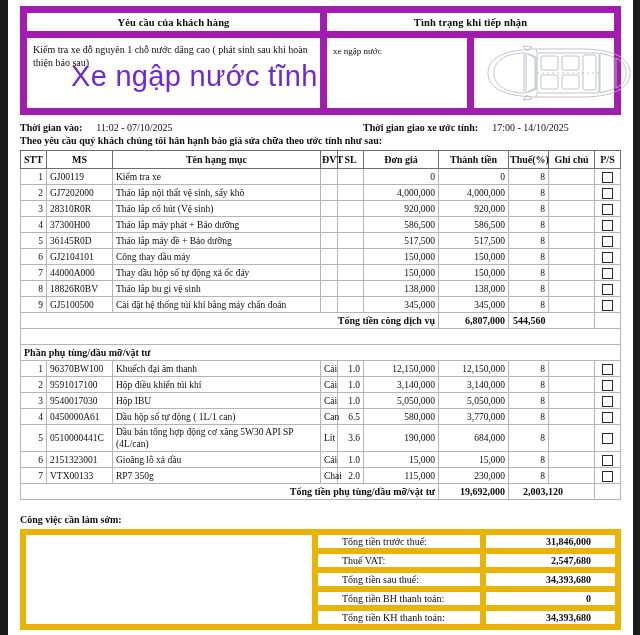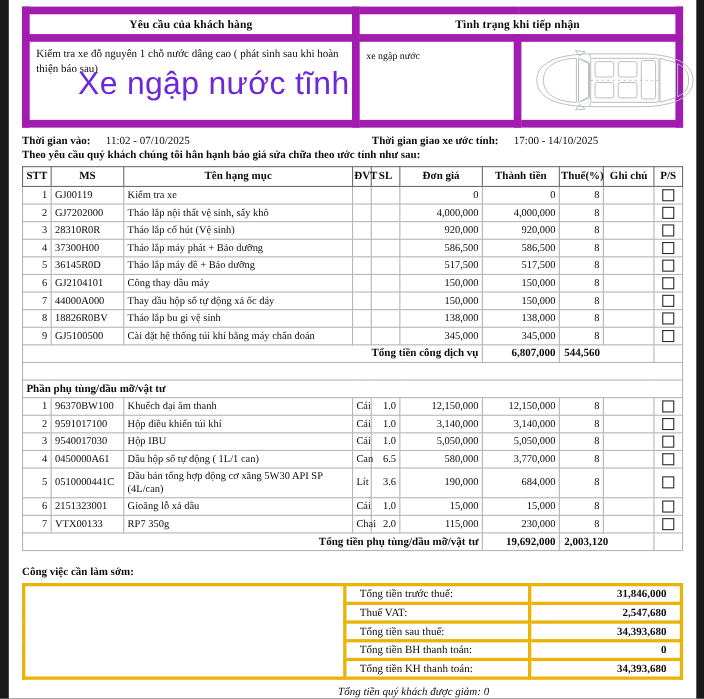--- a/index.html
+++ b/index.html
@@ -52,20 +52,21 @@
     pointer-events: none;
   }
   .cardiagram { text-align: center; padding-top: 4px; }
 
   
   .timeline {
     margin: 7px 0 0 12px;
     width: 601px;
     font-size: 10px;
     display: flex;
+    gap: 25px;
   }
   .tl-l { width: 300px; display: flex; }
   .tl-r { flex: 1; display: flex; }
   .tl-lab { font-weight: bold; }
   .tl-val { margin-left: 14px; }
   .tl-r .tl-lab { margin-left: 18px; }
   .intro {
     margin: 2px 0 4px 12px;
     font-size: 10px; font-weight: bold;
   }
@@ -128,23 +129,23 @@
     font-size: 10px; font-weight: bold;
   }
   table.summary {
     width: 601px;
     margin-left: 12px;
     border-collapse: collapse;
     table-layout: fixed;
     font-size: 10px;
   }
   table.summary td {
-    border: 3px solid #eab308;
+    border: 6px solid #eab308;
     height: 17px;
-    padding: 1px 12px;
+    padding: 1px 24px;
     margin-left: 28px;
   }
   .sum-blank { width: 292px; }
   .sum-lab   { width: 168px; text-align: left; }
   .sum-val   { text-align: right; font-weight: bold; padding-right: 8px; }
   .discount {
     margin: 6px 0 0 0;
     text-align: center;
     font-size: 10px;
     font-style: italic;
@@ -436,21 +437,21 @@
           <td class="c-sl">2.0</td>
           <td class="c-dg">115,000</td>
           <td class="c-tt">230,000</td>
           <td class="c-tax">8</td>
           <td class="c-note"></td>
           <td class="c-ps ps-cell"><span class="chk"></span></td>
         </tr>
         <tr class="total-row">
           <td colspan="6" class="total-label">Tổng tiền phụ tùng/dầu mỡ/vật tư</td>
           <td class="c-tt">19,692,000</td>
-          <td colspan="2" style="text-align: left; padding-left: 4px;">2,003,120</td>
+          <td colspan="2" style="text-align: left; padding-left: 14px;">2,003,120</td>
           <td></td>
         </tr>
       </tbody>
   </table>
 
   <div class="soon">Công việc cần làm sớm:</div>
   <table class="summary">
     <tbody id="summary-body">
         <tr>
           <td class="sum-blank" rowspan="5"></td>

